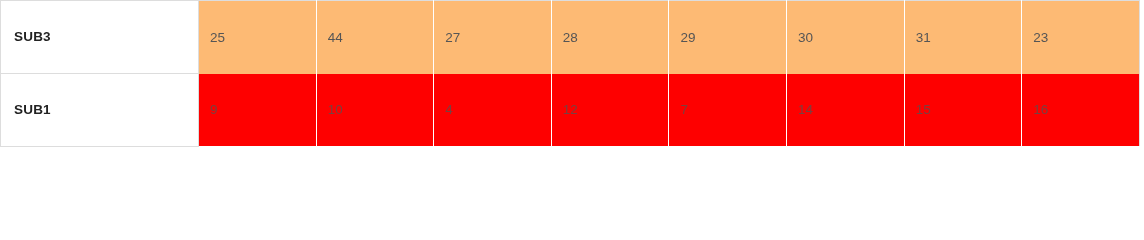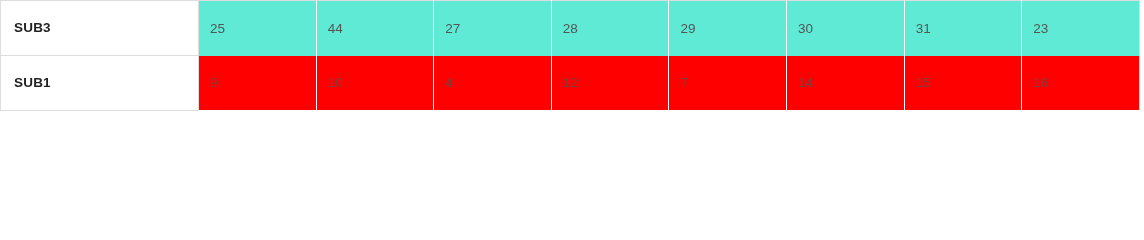--- a/index.html
+++ b/index.html
@@ -20,21 +20,21 @@
     width: 1140px;
     margin: 0;
     border-top: 1px solid #dddddd;
     border-left: 1px solid #dddddd;
   }
 
   .schedule-table col.label-col { width: 198px; }
   .schedule-table col.slot-col  { width: 117.6px; }
 
   .schedule-table td {
-    padding: 8px;
+    padding: 17px;
     margin: 0;
     height: 38px;
     vertical-align: middle;
     font-size: 13px;
     line-height: 1;
     border-right: 1px solid #dddddd;
     border-bottom: 1px solid #dddddd;
   }
 
   
@@ -49,21 +49,21 @@
   }
 
   
   td.slot {
     padding-left: 11px;
     color: #555555;
     font-size: 13.5px;
   }
 
   td.slot.header-slot {
-    background: #5eead4;
+    background: #fdba74;
     color: #555555;
     border-right: 1px solid #ffffff;
     border-bottom: 0;
     margin-top: 36px;
   }
 
   td.slot.green-slot {
     background: #00e800;
     color: #3a3a3a;
     border-right: 1px solid #ffffff;

